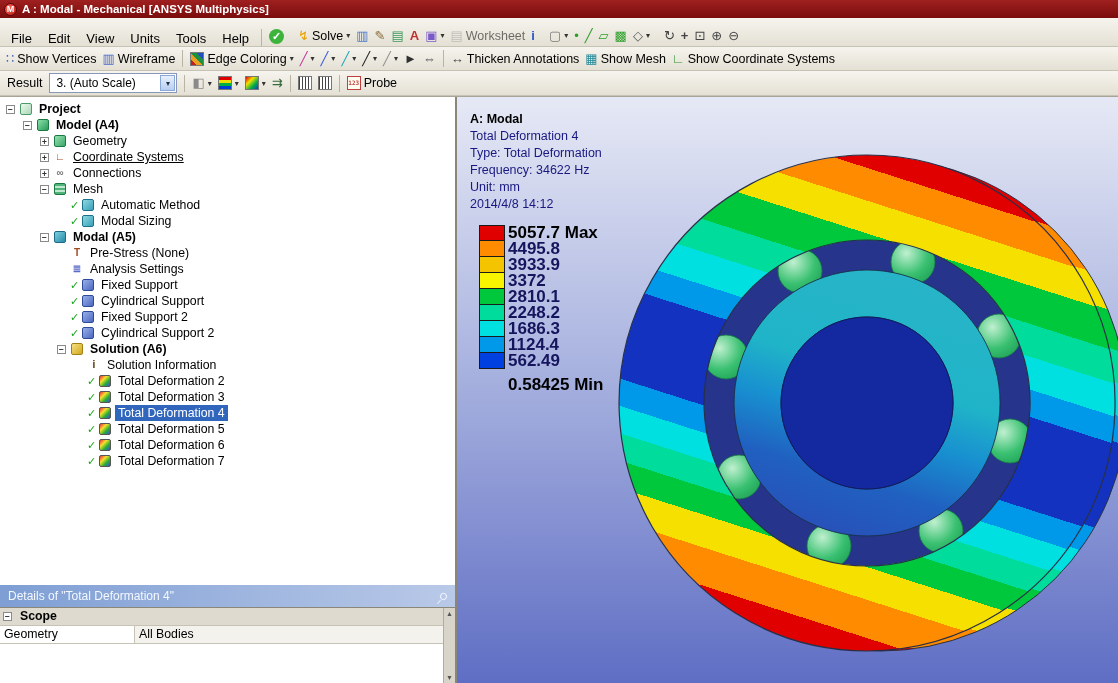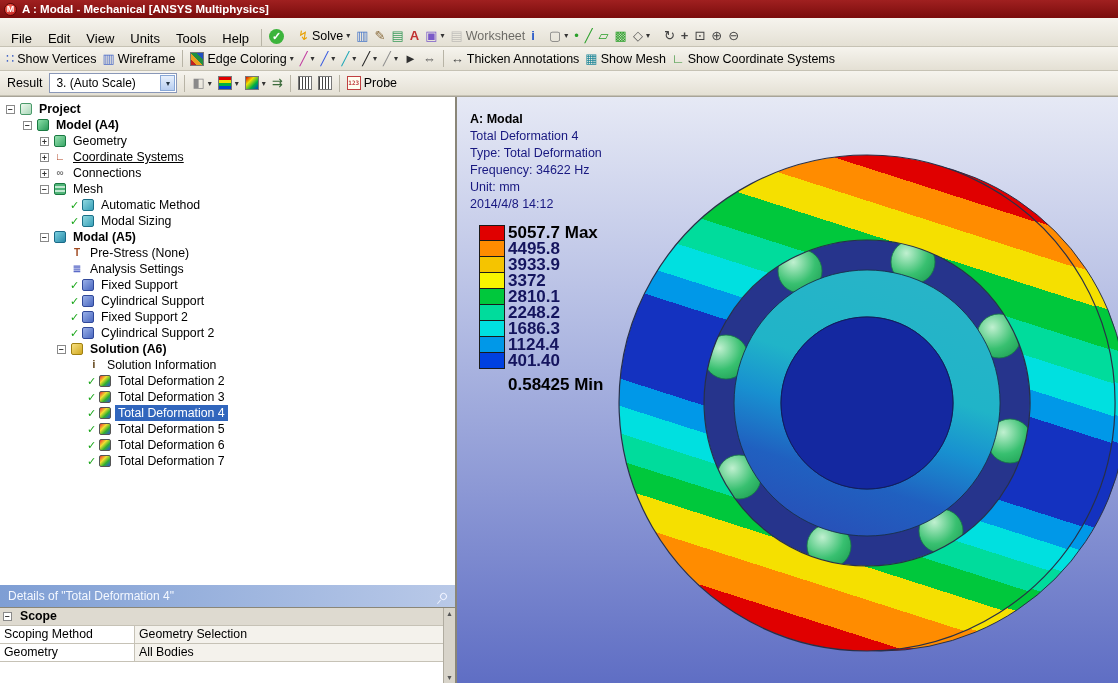--- a/index.html
+++ b/index.html
@@ -377,24 +377,20 @@
         <span>Details of "Total Deformation 4"</span>
         <span class="pin"></span>
       </div>
       <div id="details">
         <div id="details-rows">
             <div class="drow section">
               <span class="dsec">
                 <span class="texp">−</span>
                 <span>Scope</span>
               </span>
-            </div>
-            <div class="drow">
-              <span class="dlabel">Scoping Method</span>
-              <span class="dvalue">Geometry Selection</span>
             </div>
             <div class="drow">
               <span class="dlabel">Geometry</span>
               <span class="dvalue">All Bodies</span>
             </div>
           </div>
         <div class="dscroll">
           <span>▲</span>
           <span>▼</span>
         </div>
@@ -509,21 +505,21 @@
           <div class="legend-row">
             <span class="legend-swatch" style="background: rgb(0, 224, 224);"></span>
             <span class="legend-label">1686.3</span>
           </div>
           <div class="legend-row">
             <span class="legend-swatch" style="background: rgb(0, 152, 232);"></span>
             <span class="legend-label">1124.4</span>
           </div>
           <div class="legend-row">
             <span class="legend-swatch" style="background: rgb(0, 64, 224);"></span>
-            <span class="legend-label">401.40</span>
+            <span class="legend-label">562.49</span>
           </div>
           <div class="legend-row minrow">
             <span class="legend-swatch"></span>
             <span class="legend-label strong">0.58425 Min</span>
           </div>
         </div>
     </div>
 
   </div>
 </div>

